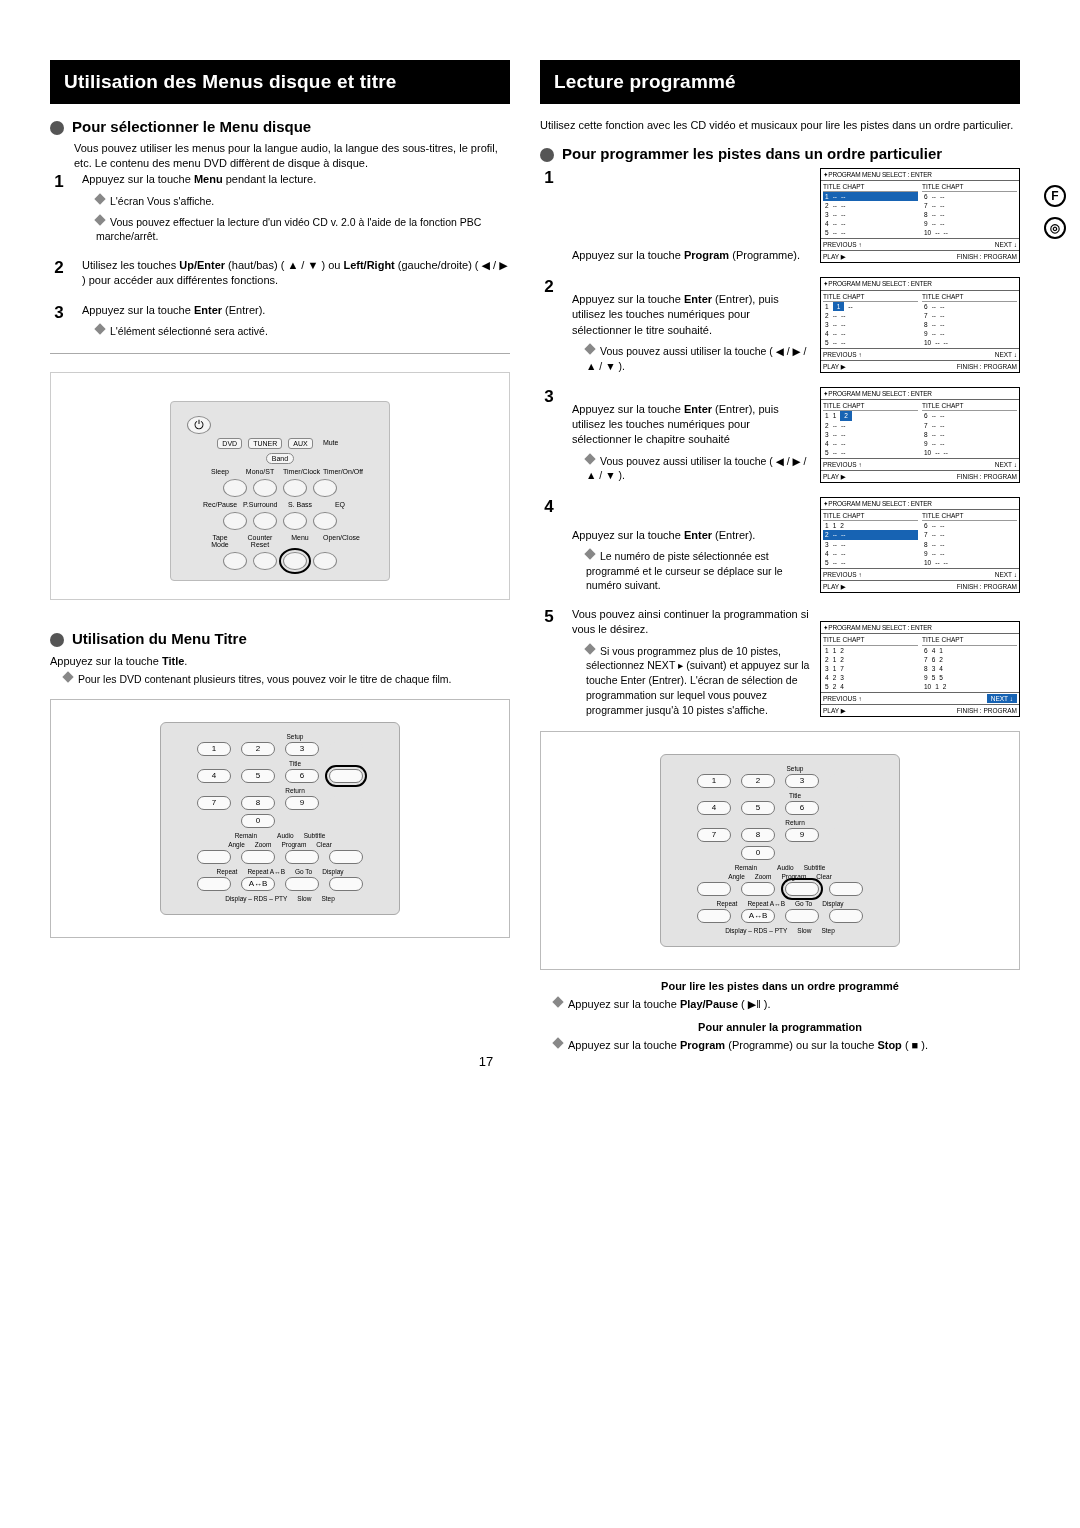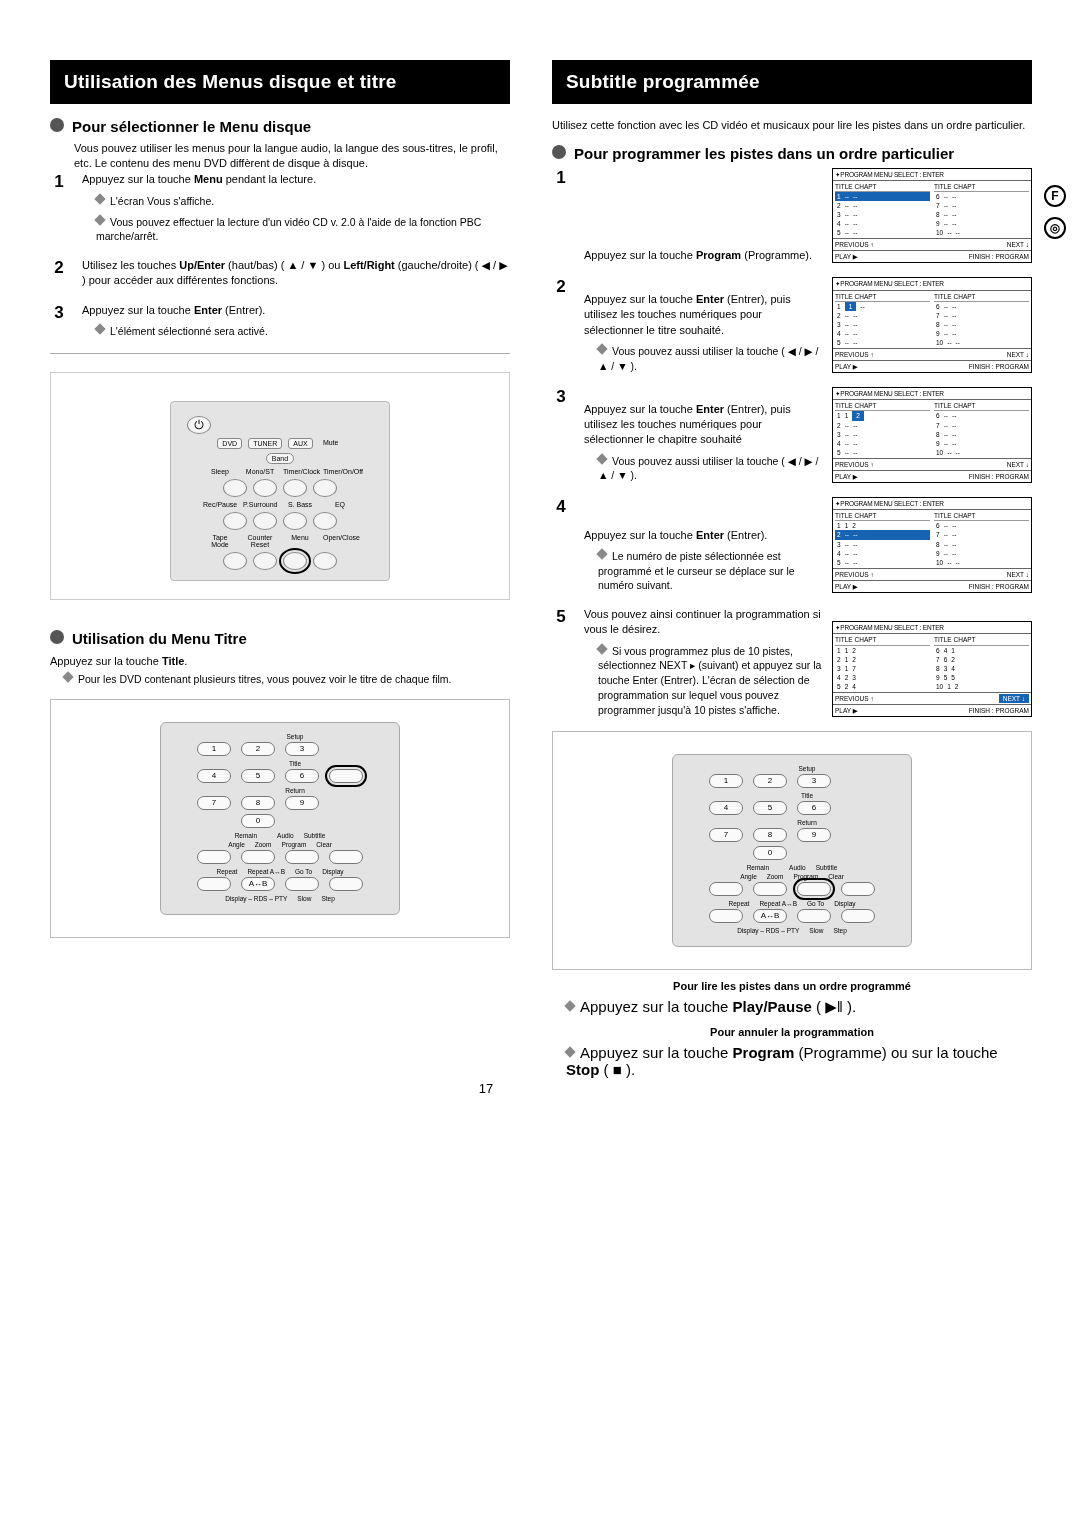--- a/index.html
+++ b/index.html
@@ -1,22 +1,22 @@
 <!DOCTYPE html>
 <html><head>
 <meta charset="utf-8">
 <style>
   *{box-sizing:border-box;margin:0;padding:0}
   body{font-family:Arial,Helvetica,sans-serif;background:#fff;width:1080px;margin:0 auto;padding:60px 50px 40px 50px;font-size:12px;color:#000;position:relative}
-  .page{display:flex;gap:42px}
+  .page{display:flex;gap:30px}
   .col{flex:1;min-width:0}
   .col-left{flex:0 0 460px}
   .col-right{flex:0 0 480px}
   .headbar{background:#000;color:#fff;font-weight:bold;font-size:19px;padding:10px 14px;line-height:1.25;margin-bottom:14px;letter-spacing:.2px}
-  .subhead{font-weight:bold;font-size:15px;margin:8px 0 6px 0;display:flex;align-items:flex-start;gap:8px}
+  .subhead{font-weight:bold;font-size:15px;margin:8px 0 6px 0;display:flex;align-items:flex-end;gap:8px}
   .bullet-dot{width:14px;height:14px;border-radius:50%;background:#555;display:inline-block;flex:none}
   .intro{font-size:11px;line-height:1.35;margin:0 0 2px 24px}
   .strongintro{font-size:11px;font-weight:normal;line-height:1.35;margin-bottom:12px}
   .steps{margin-left:0}
   .step{display:flex;gap:14px;margin-bottom:14px;align-items:flex-start}
   .step-num{font-weight:bold;font-size:17px;width:18px;flex:none;text-align:center}
   .step-body{flex:1;font-size:11px;line-height:1.4}
   .diamond{display:inline-block;width:8px;height:8px;background:#888;transform:rotate(45deg);margin:0 6px 1px 0;vertical-align:1px}
   .sub{margin:6px 0 0 14px;font-size:10.5px}
   hr.thin{border:none;border-top:1px solid #aaa;margin:12px 0 18px 0}
@@ -33,21 +33,21 @@
   .progtable .thead{border-bottom:1px solid #999;font-weight:normal}
   .progtable .row{display:flex;gap:4px;padding:0 2px}
   .progtable .hl{background:#1763b3;color:#fff}
   .progtable .footrow{display:flex;justify-content:space-between;border-top:1px solid #666;padding:1px 2px}
   .step-with-fig{display:flex;gap:10px;align-items:flex-end}
   .step-with-fig .txt{flex:1}
   .step-with-fig .fig{flex:none}
   .side-icons{position:absolute;right:14px;top:185px;display:flex;flex-direction:column;gap:10px;align-items:center}
   .side-icons .circ{width:22px;height:22px;border:2px solid #000;border-radius:50%;display:flex;align-items:center;justify-content:center;font-size:12px;font-weight:bold}
   .boxed{font-weight:bold;text-align:center;font-size:11px;margin:10px 0 6px 0}
-  .noteline{font-size:15px;margin:0 0 8px 14px}
+  .noteline{font-size:11px;margin:0 0 8px 14px}
   .pagenum{position:absolute;bottom:30px;right:55%;transform:translateX(50%);font-size:13px}
   .remote-outer{border:1px solid #bbb;padding:22px 70px;background:#fff;margin-top:14px}
   .remote2{width:240px;margin:0 auto}
   .numpad{border:1px solid #aaa;background:#e3e3e3;border-radius:6px;padding:10px}
   .np-row{display:flex;gap:10px;justify-content:center;margin-bottom:4px}
   .np-btn{width:34px;height:14px;border:1px solid #777;border-radius:8px;background:#fafafa;font-size:8px;text-align:center;line-height:12px}
   .np-side{font-size:7px;width:34px;text-align:center}
   .small-labels{display:flex;gap:10px;justify-content:center;font-size:6.5px;margin-bottom:2px}
   .ring{position:relative}
 </style>
@@ -233,21 +233,21 @@
         <div class="small-labels">
             <span>Display – RDS – PTY</span>
             <span>Slow</span>
             <span>Step</span>
           </div>
       </div>
     </div>
   </div>
 
   <div class="col col-right">
-    <div class="headbar">Subtitle programmée</div>
+    <div class="headbar">Lecture programmé</div>
 
     <p class="strongintro">Utilisez cette fonction avec les CD vidéo et musicaux pour lire les pistes dans un ordre particulier.</p>
 
     <div class="subhead">
       <span class="bullet-dot"></span>
       <span>Pour programmer les pistes dans un ordre particulier</span>
     </div>
 
     <div class="step">
       <div class="step-num">1</div>

